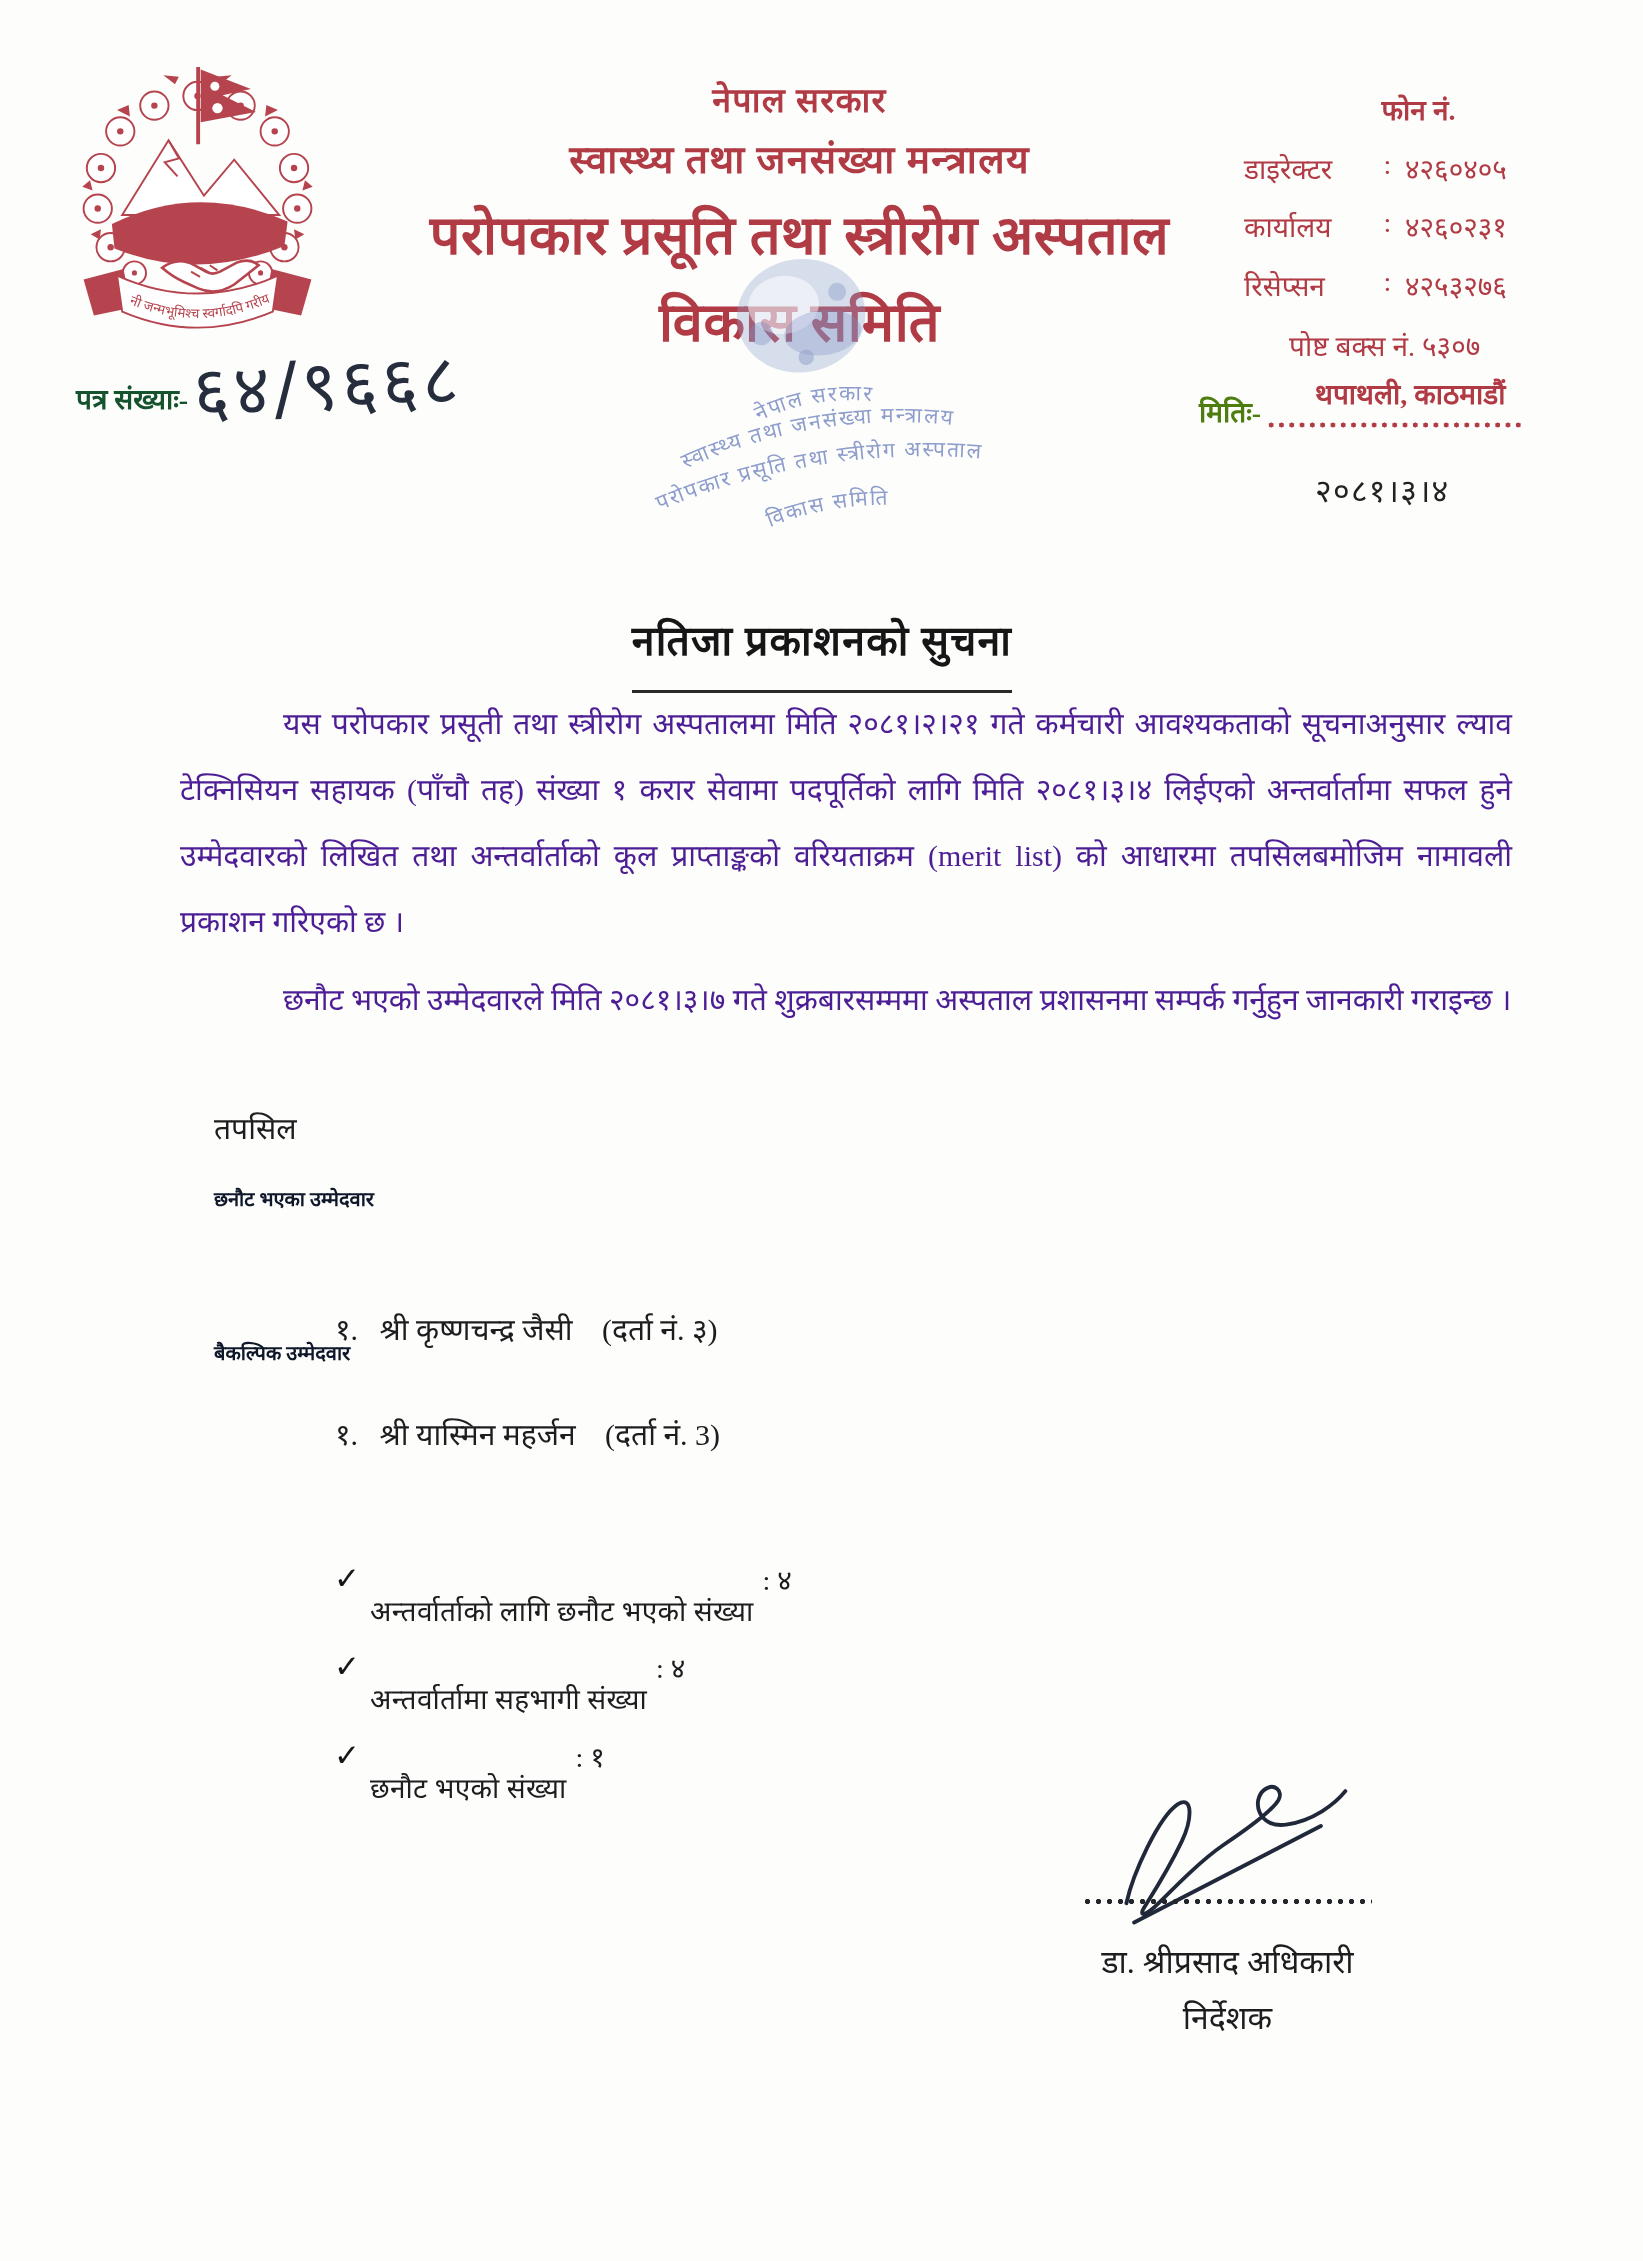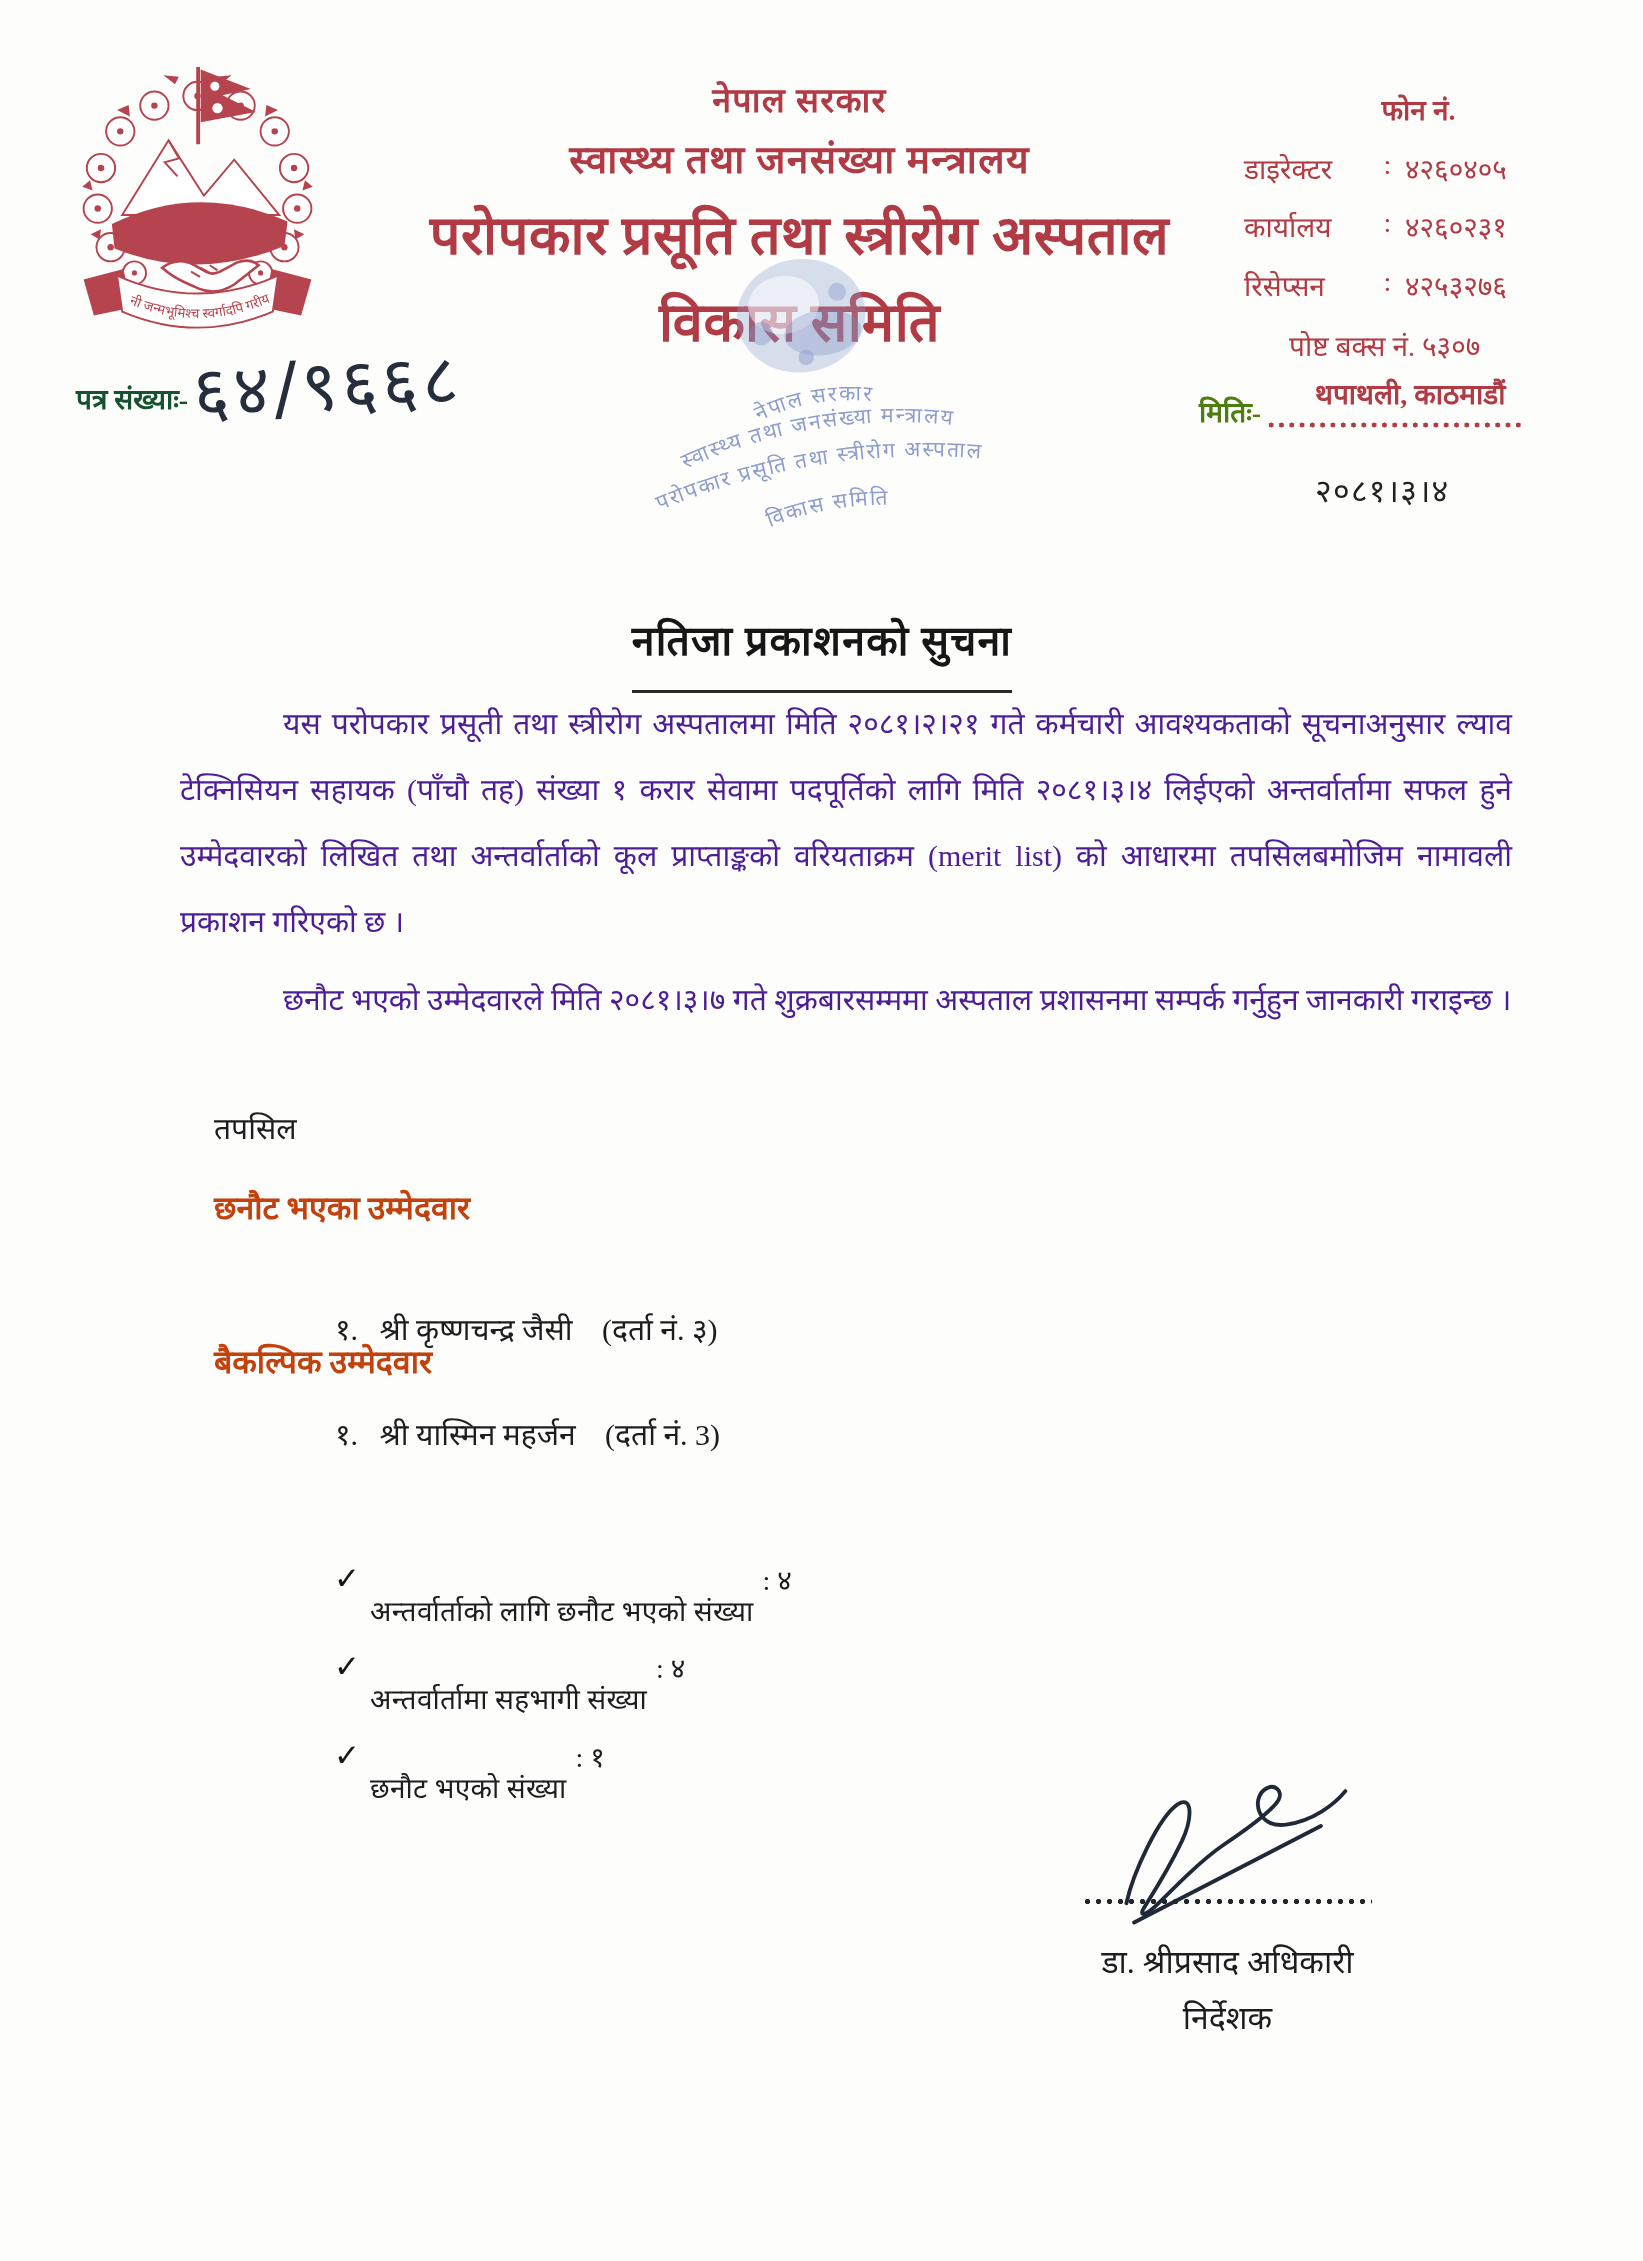--- a/index.html
+++ b/index.html
@@ -46,21 +46,21 @@
   .title{
     display:inline-block;font-size:41px;font-weight:bold;color:#161616;
     border-bottom:3.2px solid #2a2a2a;padding-bottom:23px;letter-spacing:1.3px;
   }
   .para{position:absolute;left:180px;width:1332px;font-size:30px;line-height:66px;
         text-align:justify;color:#4c1d95;}
   .p1{top:691px;text-indent:103px;}
   .p2{top:967px;text-indent:103px;}
   .p3{top:1483px;line-height:62px;}
   .tapasil{position:absolute;left:214px;top:1107px;font-size:30px;color:#1d1d1f;}
-  .sub-head{position:absolute;left:214px;font-size:32px;font-weight:bold;color:#c2410c;}
+  .sub-head{position:absolute;left:214px;font-size:20px;font-weight:bold;color:#0f172a;}
   .sh1{top:1185px;}
   .sh2{top:1339px;}
   .cand{position:absolute;left:335px;font-size:30px;color:#1d1d1f;}
   .c1{top:1308px;}
   .c2{top:1413px;}
   .cand .sn{margin-right:14px;}
   .cand .reg{margin-left:22px;}
 
   .checklist{position:absolute;left:334px;top:1560px;font-size:28px;color:#1d1d1f;}
   .check-item{display:flex;align-items:flex-start;margin-bottom:19.3px;}

